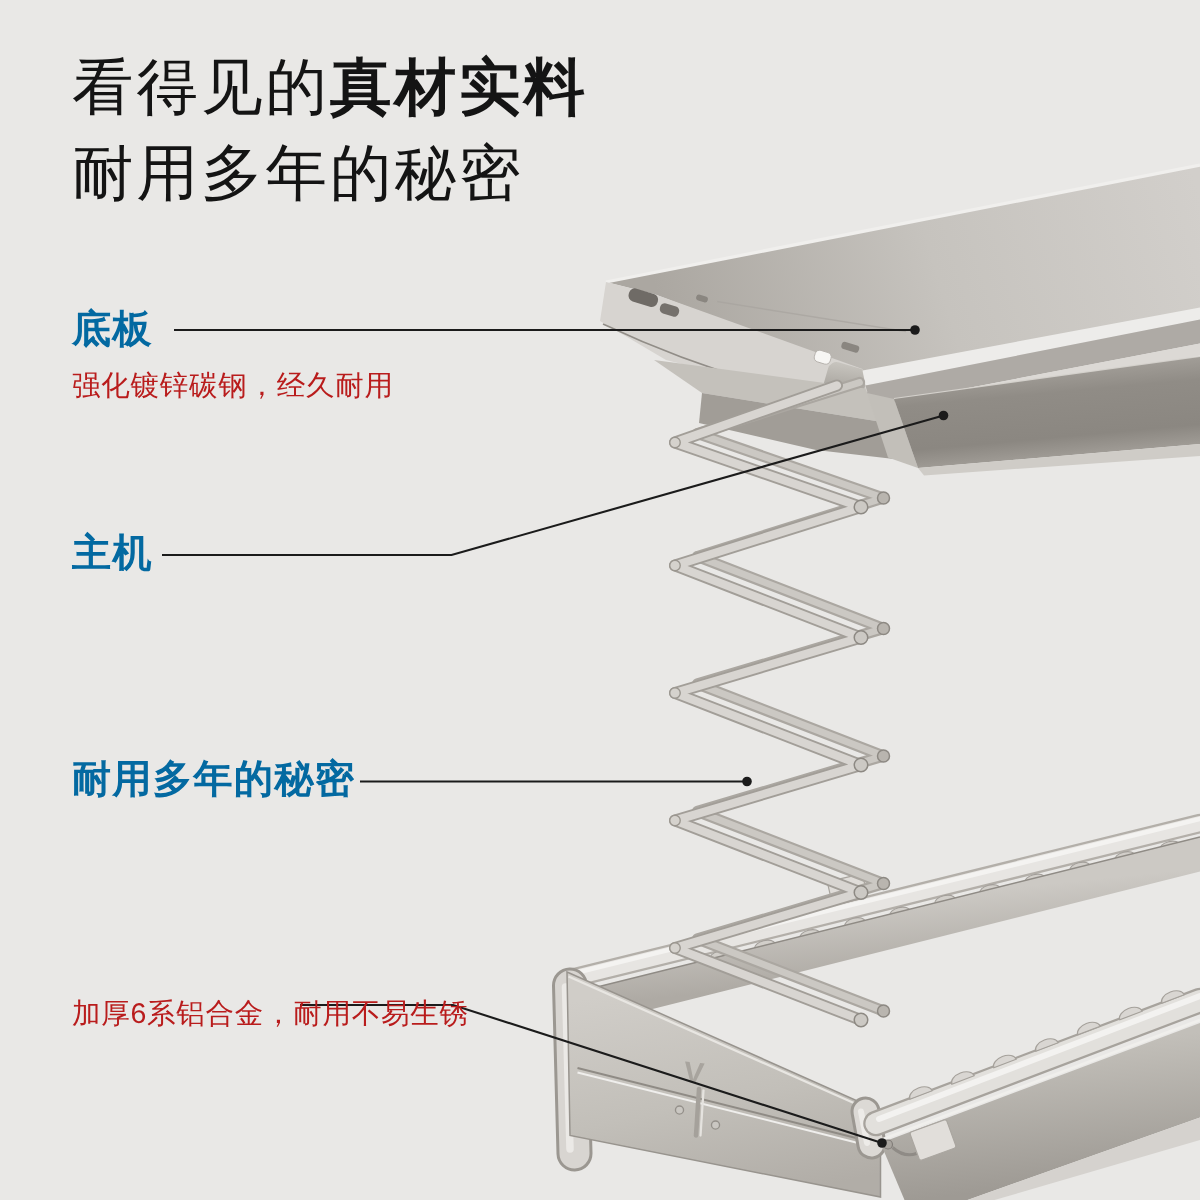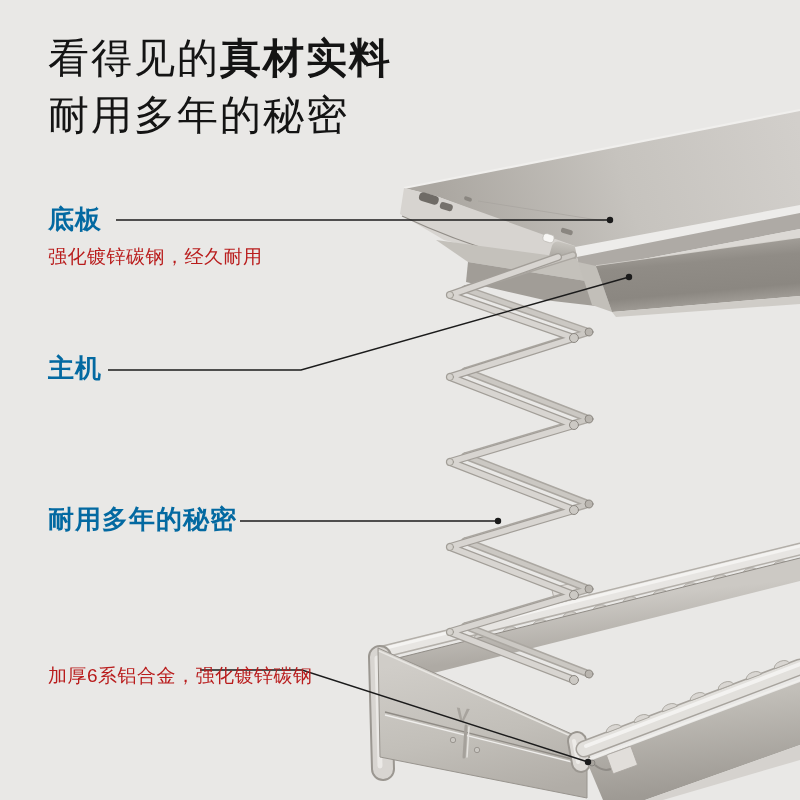--- a/index.html
+++ b/index.html
@@ -191,16 +191,16 @@
     <div class="callout-label">底板</div>
     <div class="callout-desc">强化镀锌碳钢，经久耐用</div>
   </div>
   <div class="callout" style="left:48px;top:353px">
     <div class="callout-label">主机</div>
   </div>
   <div class="callout" style="left:48px;top:504px">
     <div class="callout-label">耐用多年的秘密</div>
   </div>
   <div class="callout" style="left:48px;top:653px">
-    <div class="callout-desc">加厚6系铝合金，强化镀锌碳钢</div>
+    <div class="callout-desc">加厚6系铝合金，耐用不易生锈</div>
   </div>
 
 </div>
 
 </body></html>

